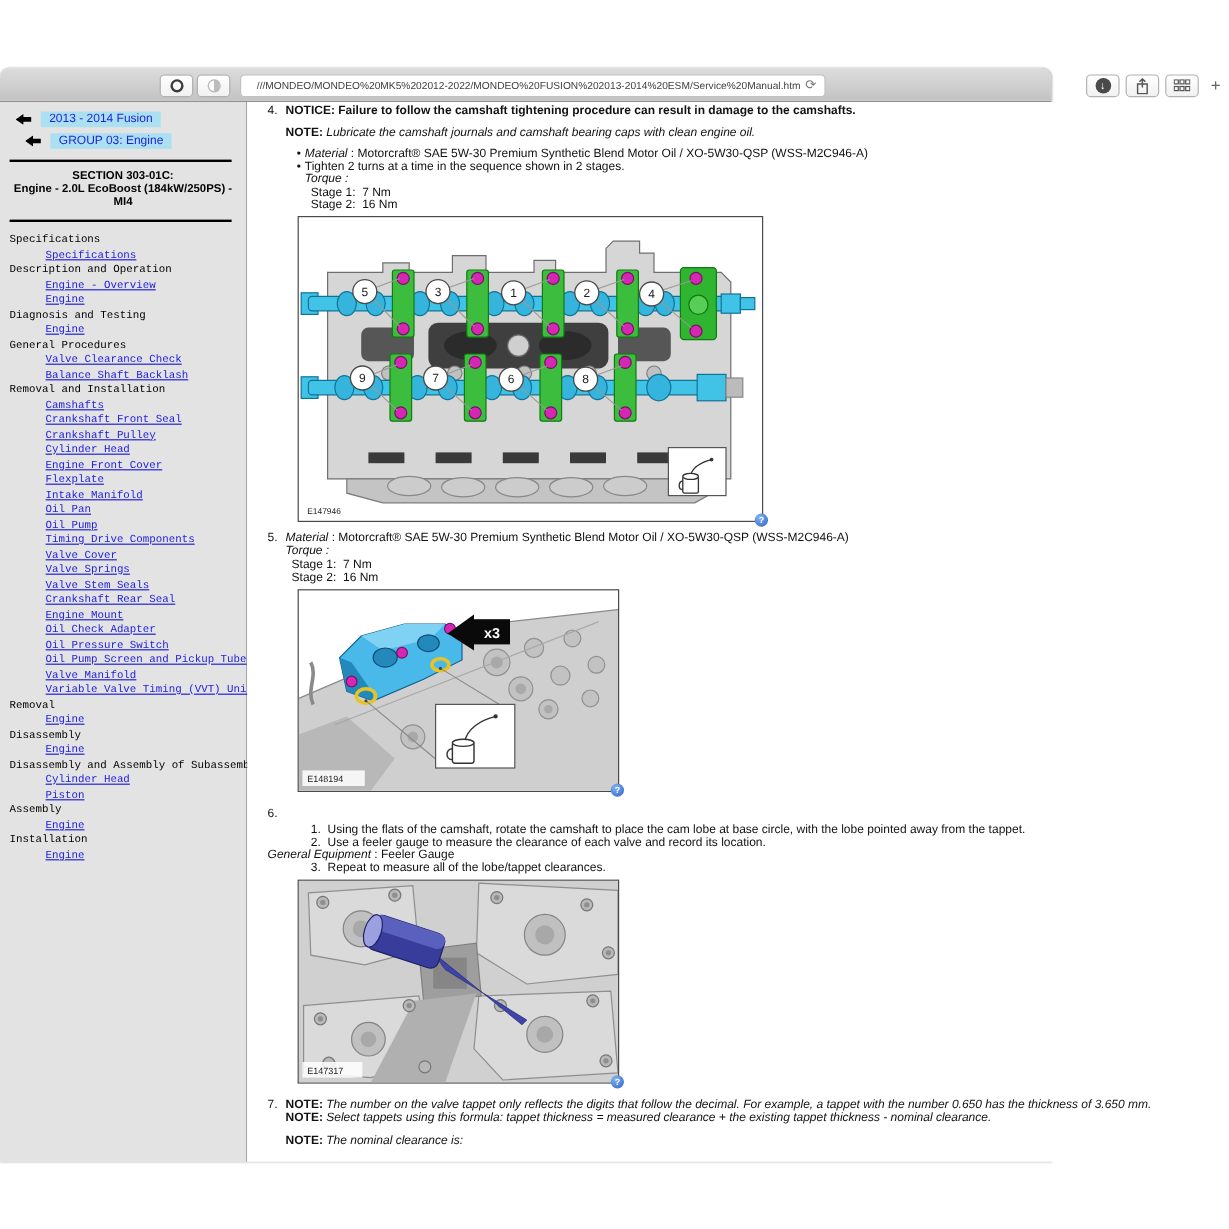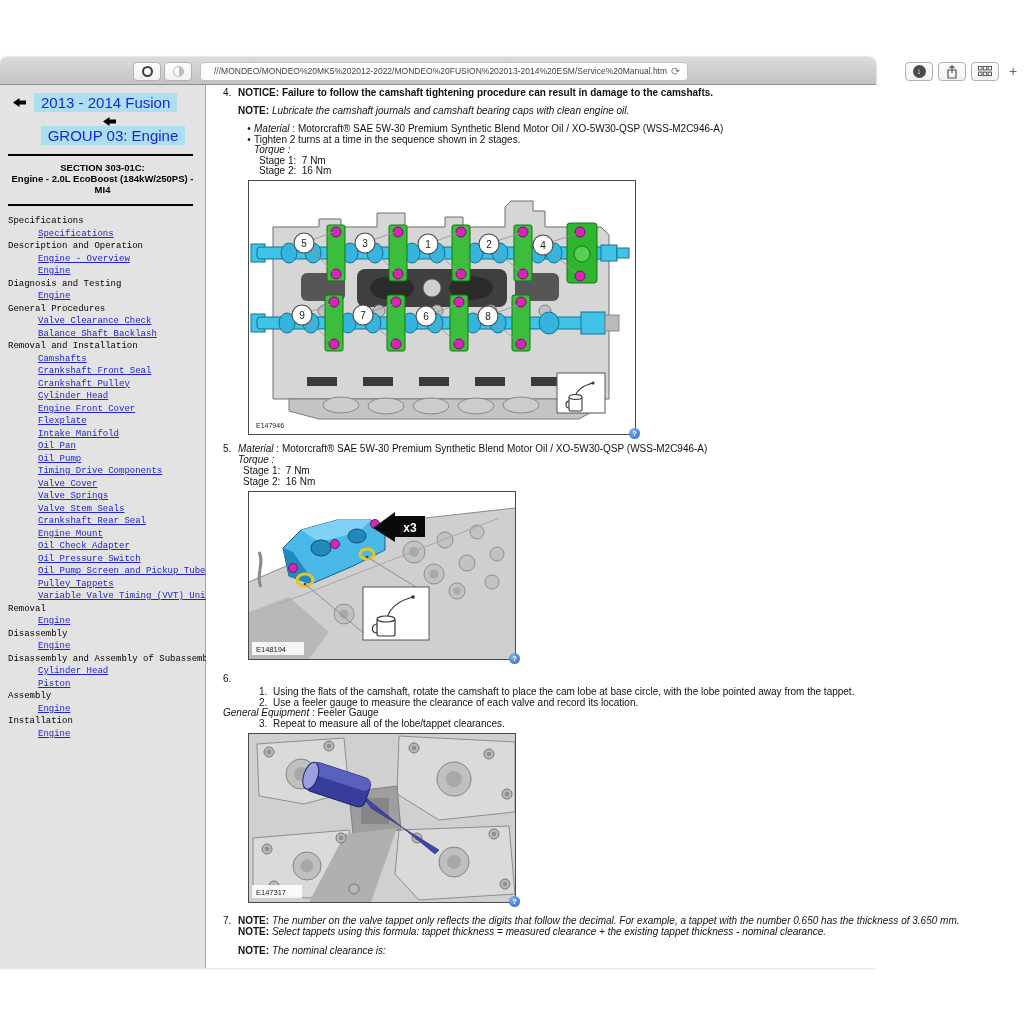--- a/index.html
+++ b/index.html
@@ -15,23 +15,23 @@
   .half-icon { width:11px; height:11px; border:1.5px solid #b5b5b5; border-radius:50%; background:linear-gradient(90deg,#fdfdfd 50%,#bdbdbd 50%); }
   .url-field { position:absolute; left:200px; top:5px; width:488px; height:19px; background:#fff; border:1px solid #c2c2c2; border-radius:4px; font-size:8.5px; color:#3f3f3f; line-height:17px; padding:0 20px 0 13px; white-space:nowrap; overflow:hidden; }
   .reload-icon { position:absolute; right:5px; top:3px; width:11px; height:11px; color:#7a7a7a; font-size:11px; line-height:11px; }
   .dl-icon { width:13px; height:13px; background:#4a4a4a; border-radius:50%; color:#fff; font-size:9px; line-height:13px; text-align:center; font-weight:bold; }
   .plus-btn { position:absolute; left:1002px; top:5px; width:22px; height:19px; color:#636363; font-size:14px; text-align:center; line-height:18px; }
 
   
   .sidebar { position:absolute; left:0; top:28px; width:206px; height:883px; background:#e3e3e3; border-right:1px solid #a6a6a6; font-size:9px; }
   .back-row { display:flex; align-items:center; margin-top:8px; }
   .back-row.r1 { padding-left:13px; }
-  .back-row.r2 { padding-left:21px; margin-top:5px;flex-direction:column; }
+  .back-row.r2 { padding-left:21px; margin-top:5px; }
   .back-arrow { width:14px; height:9px; flex:none; margin-right:7px; }
-  .hl-link { background:#abe0f3; color:#1f1fd6; padding:1px 7px; font-size:15px; text-decoration:none; }
+  .hl-link { background:#abe0f3; color:#1f1fd6; padding:1px 7px; font-size:10px; text-decoration:none; }
   .sb-rule { height:0; border-top:2px solid #000; margin:9px 12px 0 8px; }
   .sb-title { text-align:center; font-weight:bold; font-size:9.5px; margin-top:6px; line-height:11px; padding:0 4px; }
   .sb-list { margin-top:9px;font-family:Liberation Mono, monospace; }
   .sb-header { color:#000; line-height:12.5px; padding-left:8px; white-space:nowrap; }
   .sb-link { display:block; color:#2222dd; text-decoration:underline; line-height:12.5px; padding-left:38px; white-space:nowrap; }
 
   
   .content { position:absolute; left:206px; top:28px; width:818px; height:883px; background:#fff; font-size:10px; color:#111; }
   .step { position:absolute; left:17px; width:785px; }
   .flexline { display:flex; }
@@ -141,21 +141,21 @@
         <a class="sb-link" href="#">Oil Pump</a>
         <a class="sb-link" href="#">Timing Drive Components</a>
         <a class="sb-link" href="#">Valve Cover</a>
         <a class="sb-link" href="#">Valve Springs</a>
         <a class="sb-link" href="#">Valve Stem Seals</a>
         <a class="sb-link" href="#">Crankshaft Rear Seal</a>
         <a class="sb-link" href="#">Engine Mount</a>
         <a class="sb-link" href="#">Oil Check Adapter</a>
         <a class="sb-link" href="#">Oil Pressure Switch</a>
         <a class="sb-link" href="#">Oil Pump Screen and Pickup Tube</a>
-        <a class="sb-link" href="#">Pulley Tappets</a>
+        <a class="sb-link" href="#">Valve Manifold</a>
         <a class="sb-link" href="#">Variable Valve Timing (VVT) Unit</a>
         <div class="sb-header">Removal</div>
         <a class="sb-link" href="#">Engine</a>
         <div class="sb-header">Disassembly</div>
         <a class="sb-link" href="#">Engine</a>
         <div class="sb-header">Disassembly and Assembly of Subassemblies</div>
         <a class="sb-link" href="#">Cylinder Head</a>
         <a class="sb-link" href="#">Piston</a>
         <div class="sb-header">Assembly</div>
         <a class="sb-link" href="#">Engine</a>

